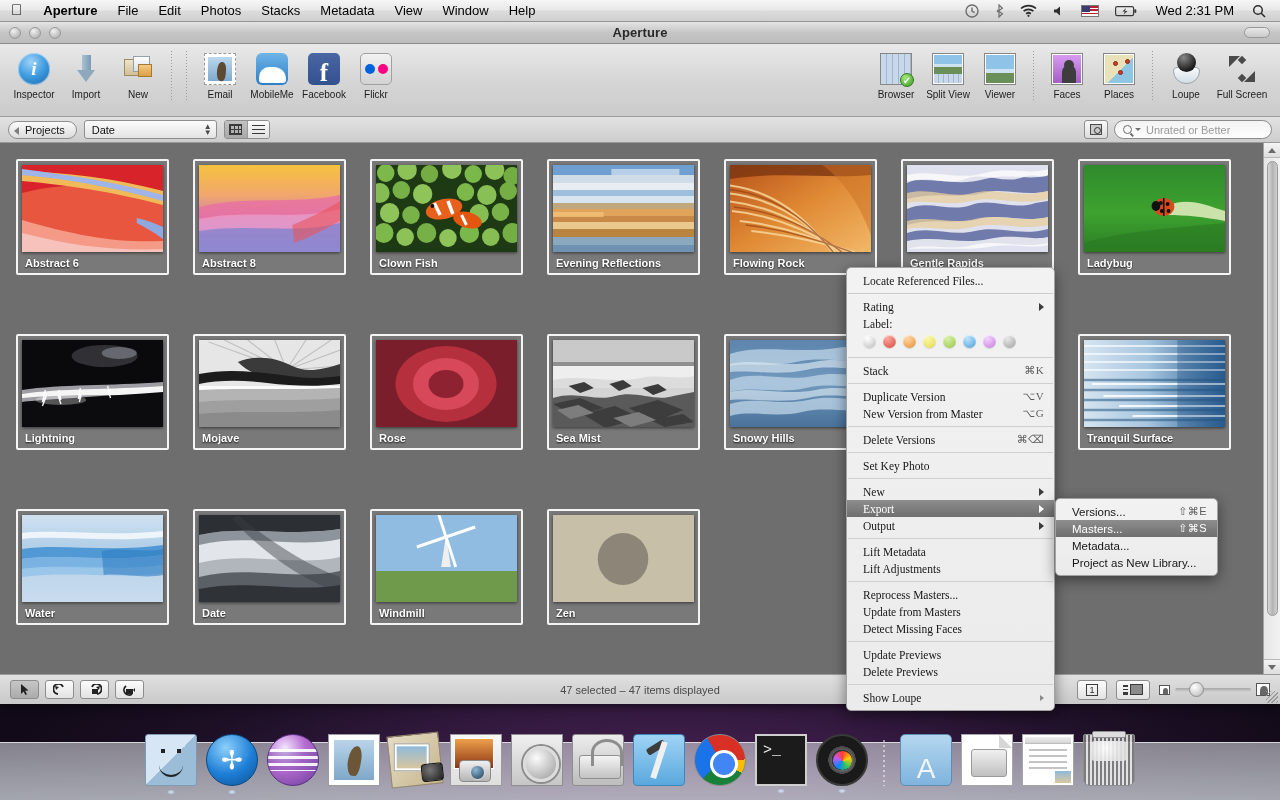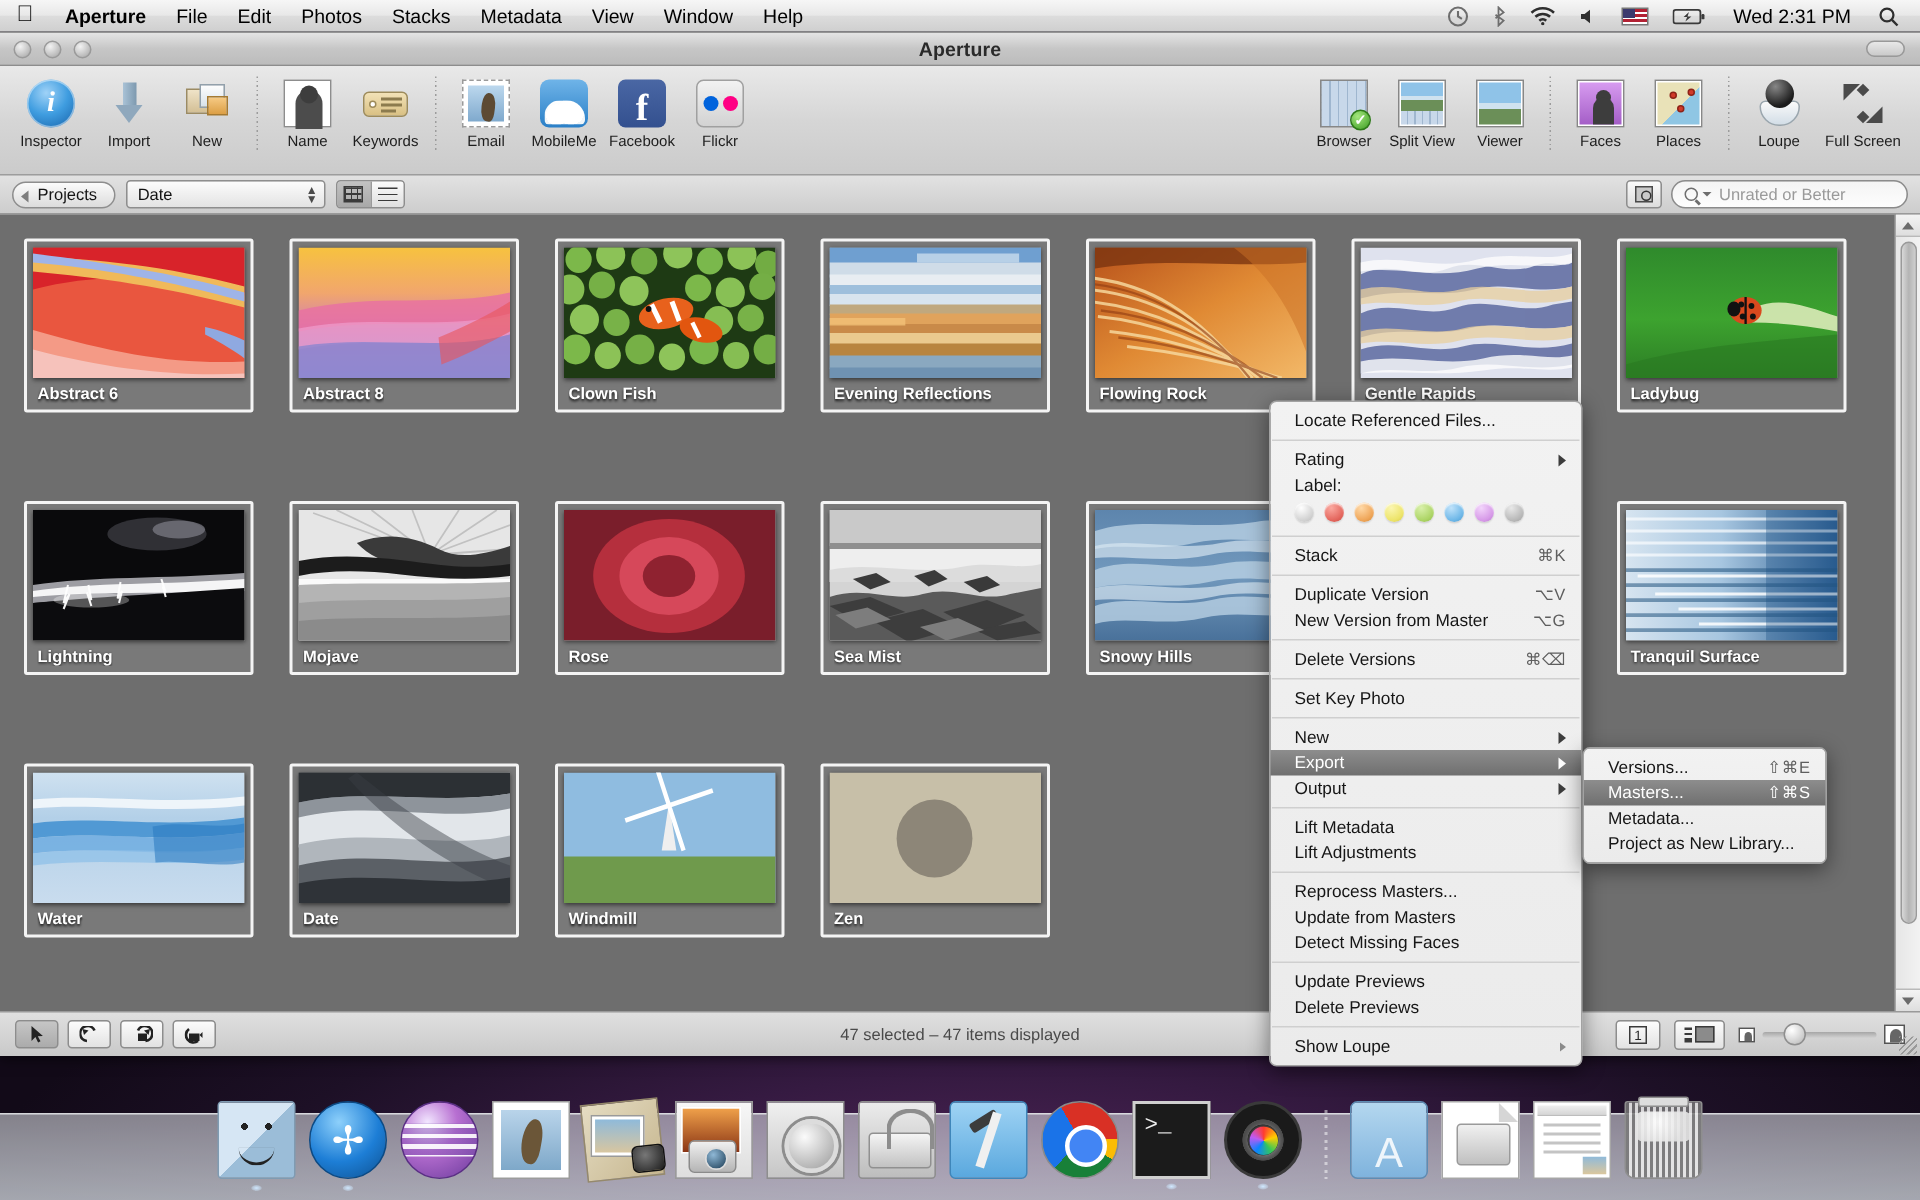--- a/index.html
+++ b/index.html
@@ -271,21 +271,21 @@
     background:radial-gradient(circle at 35% 30%,#fff,#cfcfcf 65%,#b0b0b0);border:1px solid #8e8e8e;}
   .resizer{position:absolute;right:2px;bottom:1px;width:12px;height:12px;
     background:repeating-linear-gradient(135deg,#9a9a9a 0 1px,transparent 1px 3px);}
 
   
   .ctxmenu{
     position:absolute; left:846px; top:267px; width:209px;
     background:linear-gradient(to bottom,#f2f2f2,#ebebeb);
     border:1px solid #a2a2a2; border-radius:5px;
     box-shadow:0 4px 14px rgba(0,0,0,.45);
-    padding:4px 0; font-size:11.5px; color:#161616; z-index:50;
+    padding:4px 0; font-size:11.5px; color:#161616; z-index:50;font-family:Liberation Serif, serif;
   }
   .mi{ height:17px; display:flex; align-items:center; padding:0 10px 0 16px; white-space:nowrap; position:relative;}
   .mi.sel{ background:linear-gradient(to bottom,#8d8d8d,#6f6f6f); color:#fff; }
   .mi .sk{ margin-left:auto; color:#5e5e5e; font-size:11px; letter-spacing:.4px;}
   .mi.sel .sk{color:#fff;}
   .mi .sub{ margin-left:auto; width:0;height:0;
     border-left:5px solid #3c3c3c; border-top:4px solid transparent; border-bottom:4px solid transparent;}
   .mi.sel .sub{border-left-color:#fff;}
   .msep{ height:1px; background:#cfcfcf; margin:4px 1px; }
   .labels{ display:flex; gap:7px; padding:3px 0 5px 16px; }
@@ -475,36 +475,20 @@
       <div class="tb-item">
         <div class="ic ic-new">
             <span class="box1"></span>
             <span class="box2"></span>
             <span class="box3"></span>
           </div>
         <div class="lb">New</div>
       </div>
     </div>
     <div class="tb-sep"></div>
-    <div class="tb-group">
-      <div class="tb-item">
-        <div class="ic ic-name"></div>
-        <div class="lb">Name</div>
-      </div>
-      <div class="tb-item">
-        <div class="ic ic-keywords">
-            <span class="tag"></span>
-            <span class="hole"></span>
-            <span class="l1"></span>
-            <span class="l2"></span>
-            <span class="l3"></span>
-          </div>
-        <div class="lb">Keywords</div>
-      </div>
-    </div>
     <div class="tb-sep"></div>
     <div class="tb-group">
       <div class="tb-item">
         <div class="ic ic-stamp">
             <i></i>
           </div>
         <div class="lb">Email</div>
       </div>
       <div class="tb-item">
         <div class="ic ic-mobileme"></div>

